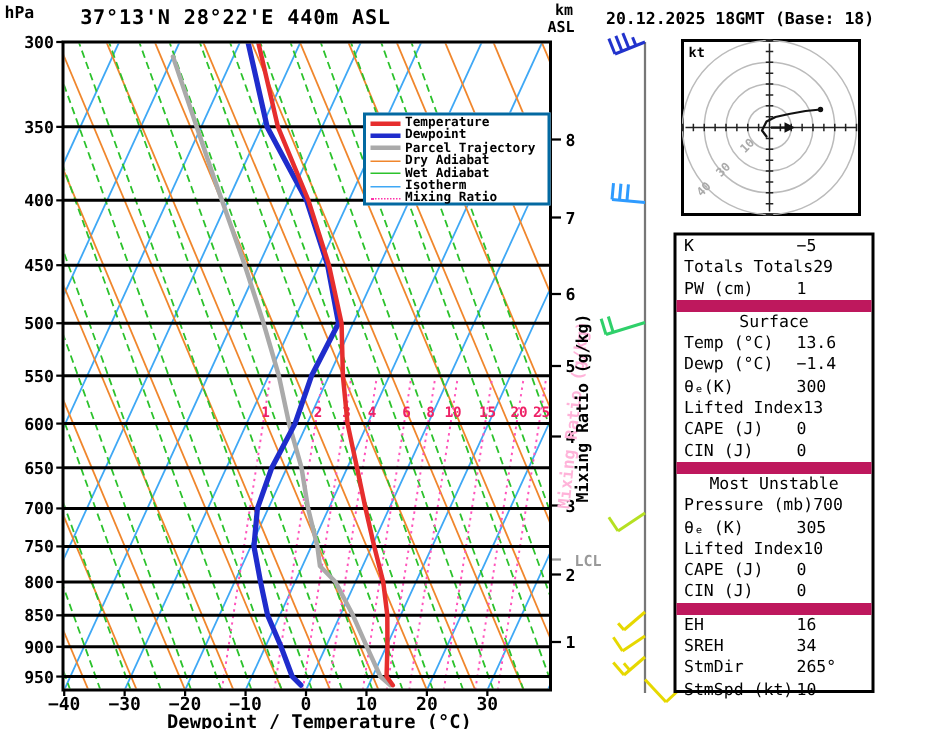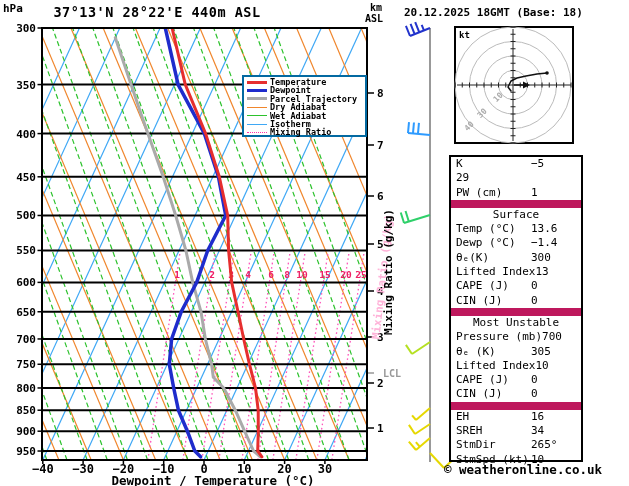--- a/index.html
+++ b/index.html
@@ -371,20 +371,21 @@
         <div class="lglabel">Mixing Ratio</div>
       </div>
     </div>
   <div id="data-table">
       <div class="tsection">
         <div class="trow">
           <div class="tlabel">K</div>
           <div class="tvalue">−5</div>
         </div>
         <div class="trow">
+          <div class="tlabel">Totals Totals</div>
           <div class="tvalue">29</div>
         </div>
         <div class="trow">
           <div class="tlabel">PW (cm)</div>
           <div class="tvalue">1</div>
         </div>
       </div>
       <div class="tsection">
         <div class="theader">Surface</div>
         <div class="trow">
@@ -447,14 +448,13 @@
         <div class="trow">
           <div class="tlabel">StmDir</div>
           <div class="tvalue">265°</div>
         </div>
         <div class="trow">
           <div class="tlabel">StmSpd (kt)</div>
           <div class="tvalue">10</div>
         </div>
       </div>
     </div>
-  <div id="footer">© weatheronline.co.uk</div>
 </div>
 
 </body></html>

